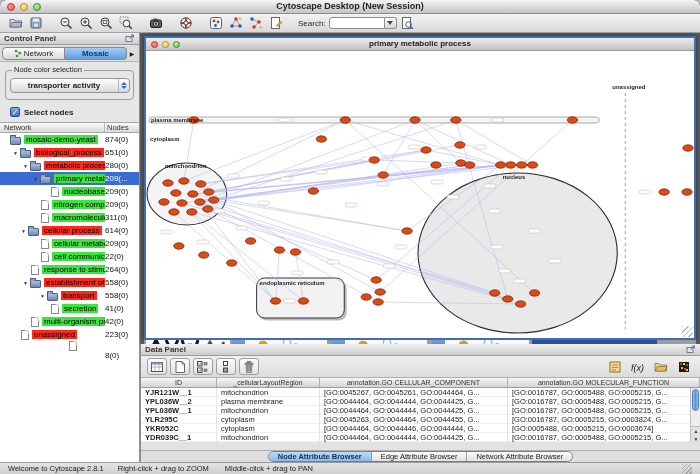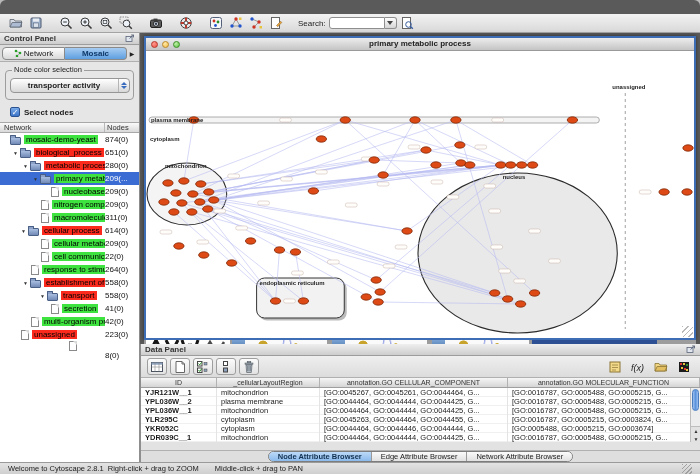--- a/index.html
+++ b/index.html
@@ -107,29 +107,35 @@
   .vthumb{position:absolute;left:1px;top:1px;width:7px;height:22px;border-radius:4px;background:linear-gradient(90deg,#9dc0ee,#5b93dd,#9dc0ee);border:.5px solid #4a7cc0}
   .varrows{position:absolute;left:0;bottom:0;width:10px;height:16px;display:flex;flex-direction:column;align-items:center;justify-content:center;gap:2px;background:#e2e2e2;border-top:1px solid #bdbdbd;font-size:5px;color:#333}
   .dptabs{position:absolute;left:0;bottom:0;right:0;height:12px;background:#dedede;border-top:1px solid #b0b0b0;display:flex;justify-content:center;align-items:center}
   .segwrap{display:flex;border:1px solid #7d7d7d;border-radius:6px;overflow:hidden;height:11px}
   .seg{padding:0 9px;font-size:7.5px;line-height:10px;background:linear-gradient(#fbfbfb,#e1e1e1);border-right:1px solid #9a9a9a;white-space:nowrap}
   .seg:last-child{border-right:none}
   .seg.on{background:linear-gradient(#bcd9f7,#8abaec);font-weight:bold;color:#12304f}
 
   
   .statusbar{position:absolute;left:0;bottom:0;width:700px;height:12px;background:linear-gradient(#e3e3e3,#cfcfcf);border-top:1px solid #9a9a9a;display:flex;align-items:center;padding:0 8px;font-size:7.5px;color:#222}
-  .hint1{margin-left:4px}
+  .hint1{margin-left:14px}
   .hint2{margin-left:16px}
   .sgrip{margin-left:auto;width:10px;height:10px;background:repeating-linear-gradient(135deg,#a0a0a0 0 1px,transparent 1px 3px)}
 </style>
 </head>
 <body>
 
 <div class="app">
 
+  <div class="titlebar">
+    <span class="tl red"></span>
+    <span class="tl yellow"></span>
+    <span class="tl green"></span>
+    <span class="wtitle">Cytoscape Desktop (New Session)</span>
+  </div>
 
   <div class="toolbar">
     <span class="tbtn">
         <svg width="14" height="14" viewBox="0 0 14 14">
           <path d="M1 11V3.5h4l1 1.5h6.5v6z" fill="#d8dbe2" stroke="#5b6472" stroke-width=".8"></path>
           <path d="M1 11l2.2-4.5H13L11 11z" fill="#aebcd3" stroke="#5b6472" stroke-width=".8"></path>
         </svg>
       </span>
     <span class="tbtn">
         <svg width="14" height="14" viewBox="0 0 14 14">

